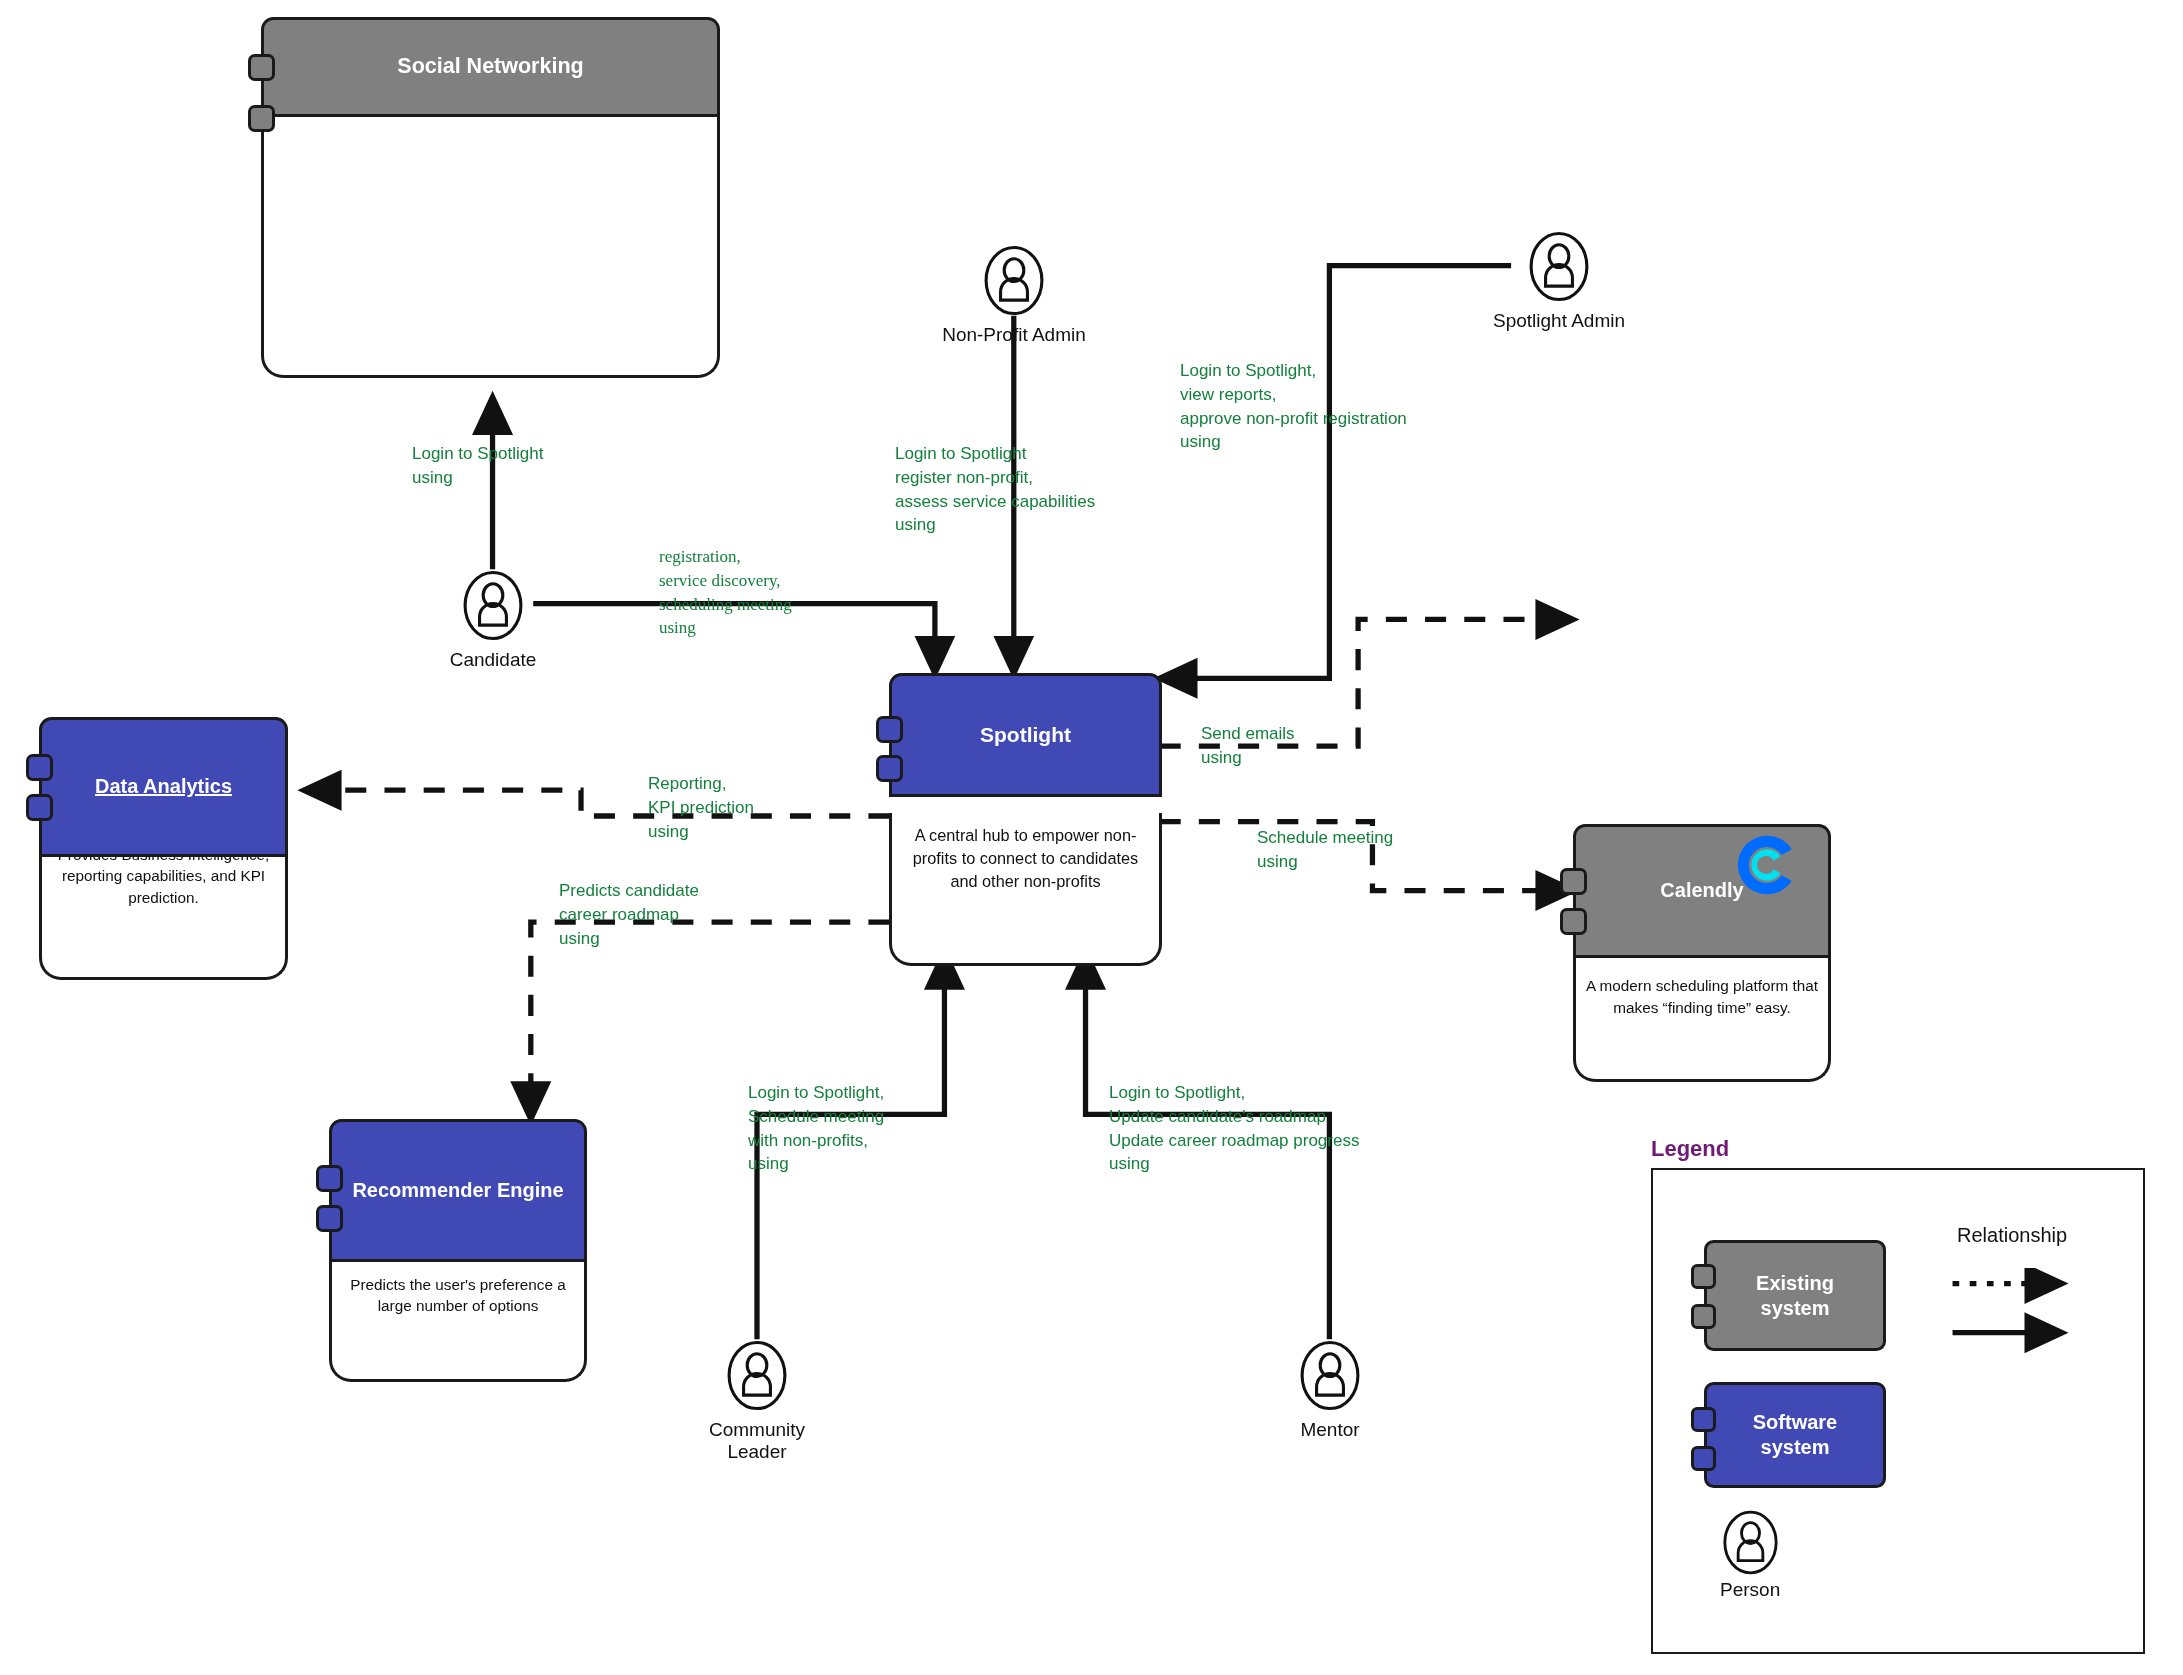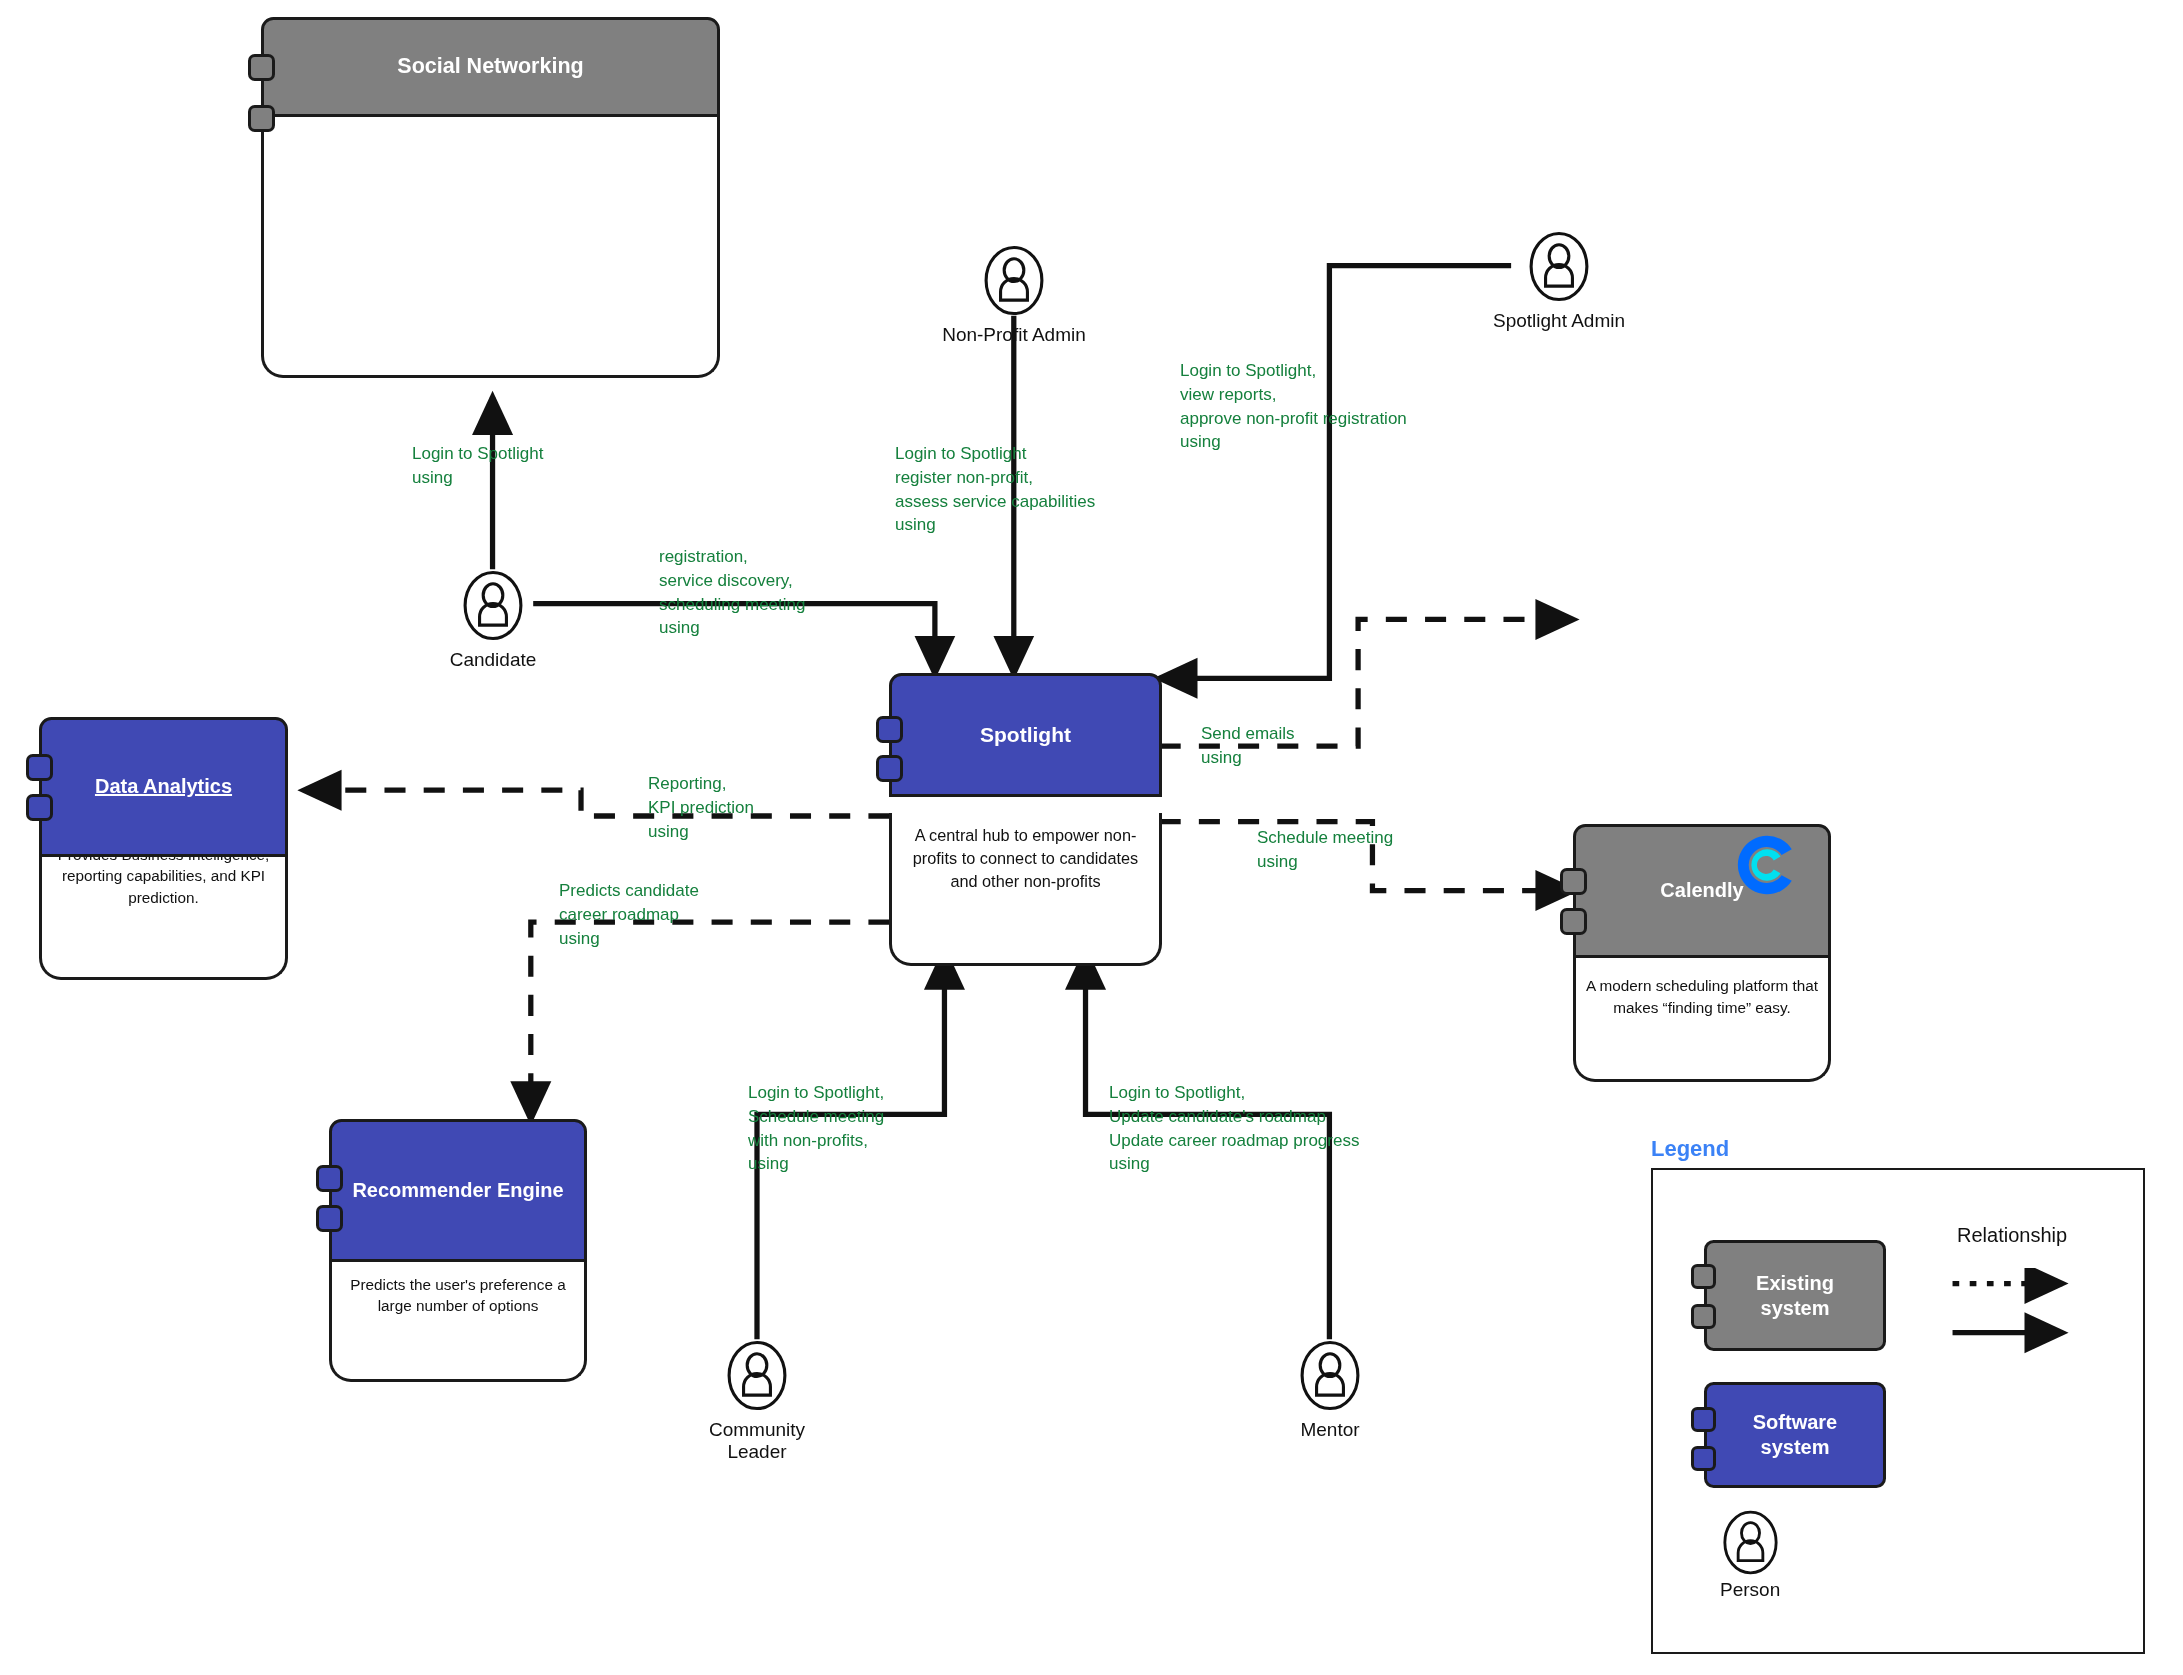--- a/index.html
+++ b/index.html
@@ -34,21 +34,21 @@
 
   
   .person{position:absolute;display:flex;flex-direction:column;align-items:center;}
   .person .pcap{margin-top:6.7px;text-align:center;color:#111;line-height:1.2;white-space:pre-line;}
 
   
   .elabel{position:absolute;color:#15803d;line-height:1.40;white-space:pre-line;}
 
   
   #legend{position:absolute;}
-  #legend .ltitle{position:absolute;left:0;top:-32px;font-weight:bold;color:#3b82f6;}
+  #legend .ltitle{position:absolute;left:0;top:-32px;font-weight:bold;color:#701a75;}
   #legend .lframe{position:absolute;left:0;top:0;width:100%;height:100%;border:2.4px solid #1a1a1a;box-sizing:border-box;background:#fff;}
   .legbox{position:absolute;box-sizing:border-box;border:3.3px solid #1a1a1a;border-radius:9.6px;
           display:flex;align-items:center;justify-content:center;text-align:center;
           color:#fff;font-weight:bold;line-height:1.25;}
   .legbox.grey{background:#808080;}
   .legbox.blue{background:#4049b4;}
   .legnub{position:absolute;width:25px;height:25px;border:3.3px solid #1a1a1a;border-radius:6.2px;box-sizing:border-box;}
   .legnub.grey{background:#808080;}
   .legnub.blue{background:#4049b4;}
   .legtxt{position:absolute;color:#111;}
@@ -205,21 +205,21 @@
       <ellipse cx="30" cy="35" rx="27" ry="32" fill="none" stroke="#111" stroke-width="3"></ellipse>
       <ellipse cx="30" cy="25" rx="9.5" ry="11" fill="none" stroke="#111" stroke-width="3"></ellipse>
       <path d="M17 54v-8a13 13 0 0 1 26 0v8z" fill="none" stroke="#111" stroke-width="3"></path>
     </svg>
     <div class="pcap" style="font-size:19px;">Mentor</div>
   </div>
 
   <div class="elabel" style="left:412px;top:442px;font-size:17px;">Login to Spotlight
 using</div>
 
-  <div class="elabel" style="left:659px;top:545px;font-size:17px;">registration,
+  <div class="elabel" style="left:659px;top:545px;font-size:17px;font-family:Liberation Serif, serif;">registration,
 service discovery,
 scheduling meeting
  using</div>
 
   <div class="elabel" style="left:895px;top:442px;font-size:17px;">Login to Spotlight
 register non-profit,
 assess service capabilities
 using</div>
 
   <div class="elabel" style="left:1180px;top:359px;font-size:17px;">Login to Spotlight,

